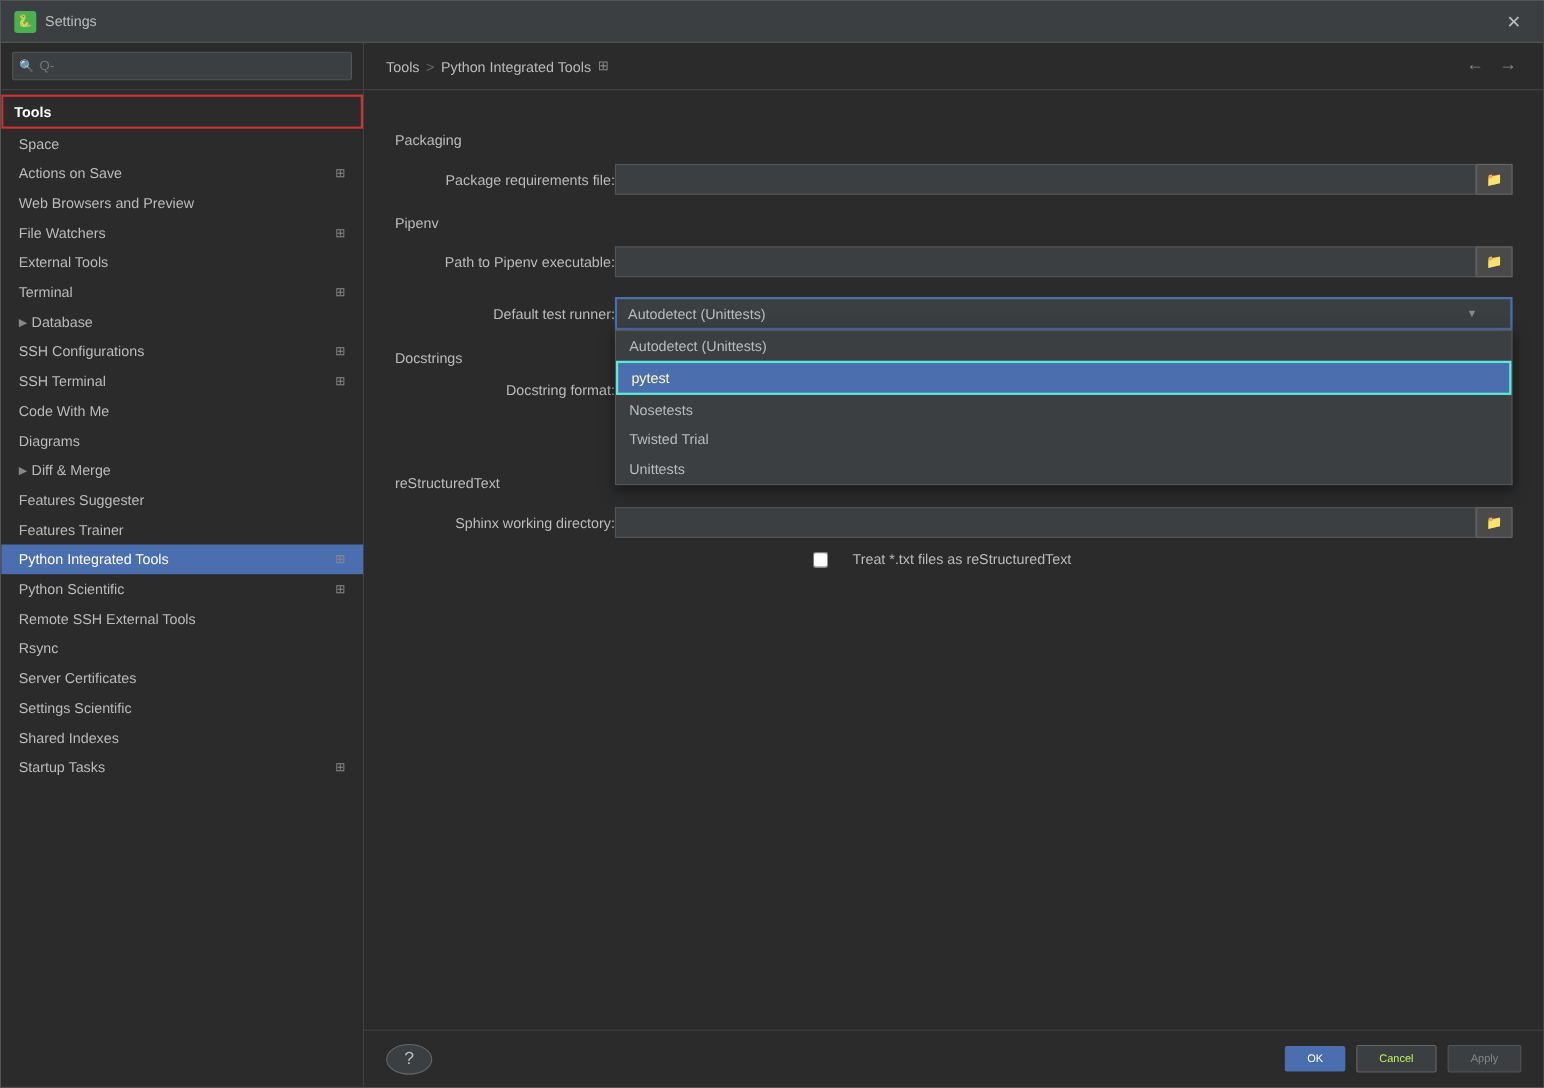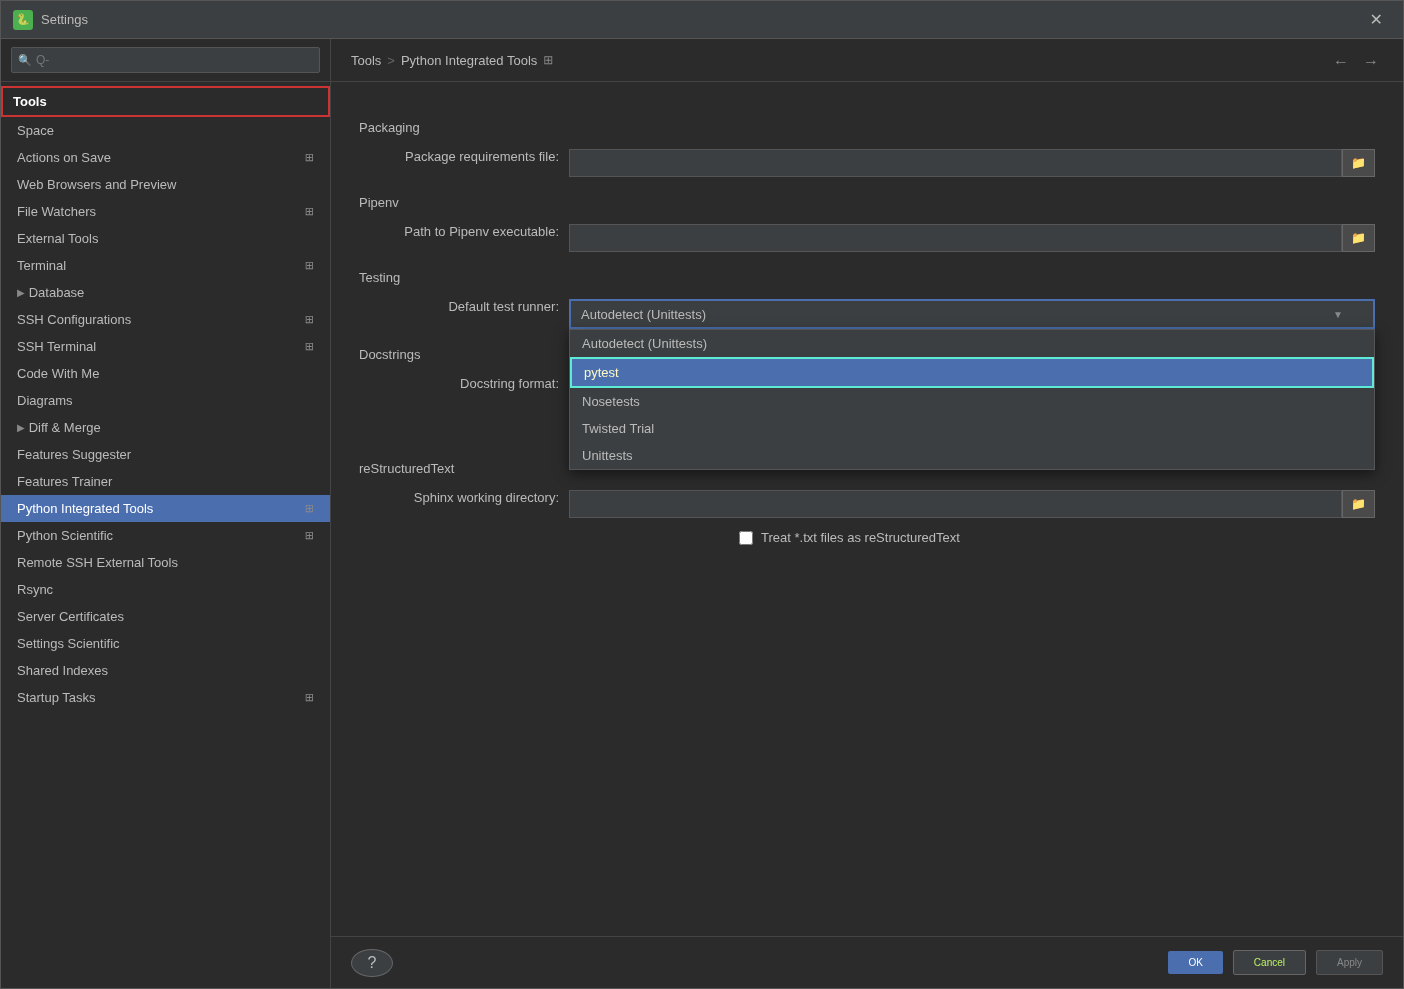--- a/index.html
+++ b/index.html
@@ -212,23 +212,22 @@
 
     .section-title {
       color: #bbb;
       font-size: 13px;
       margin-bottom: 14px;
       font-weight: normal;
     }
 
     .form-row {
       display: flex;
-      align-items: flex-start;
+      align-items: center;
       margin-bottom: 12px;
-      gap: 10px;
     }
 
     .form-label {
       color: #bbb;
       font-size: 13px;
       min-width: 200px;
       text-align: right;
     }
 
     .form-input-with-button {
@@ -313,21 +312,21 @@
       background: #4b6eaf;
       color: #fef9c3;
       border: 2px solid #5eead4;
     }
 
     
     .checkbox-row {
       display: flex;
       align-items: flex-end;
       margin-bottom: 10px;
-      gap: 8px;
+      gap: 22px;
       margin-left: 380px;
     }
 
     .checkbox-row input[type=checkbox] {
       width: 14px;
       height: 14px;
       cursor: pointer;
     }
 
     .checkbox-label {
@@ -596,21 +595,20 @@
           <div class="form-row">
             <label class="form-label">Path to Pipenv executable:</label>
             <div class="form-input-with-button">
               <input type="text" value="" style="">
               <button class="browse-btn">📁</button>
             </div>
           </div>
         </div>
 
         <div class="section-divider">
-          <p class="section-title">Testing</p>
           <div class="form-row">
             <label class="form-label">Default test runner:</label>
             <div class="dropdown-container">
               <button class="dropdown-btn">
                 <span>Autodetect (Unittests)</span>
                 <span class="dropdown-arrow">▼</span>
               </button>
               <div class="dropdown-popup">
                 <div class="dropdown-item">Autodetect (Unittests)</div>
                 <div class="dropdown-item highlighted">pytest</div>

